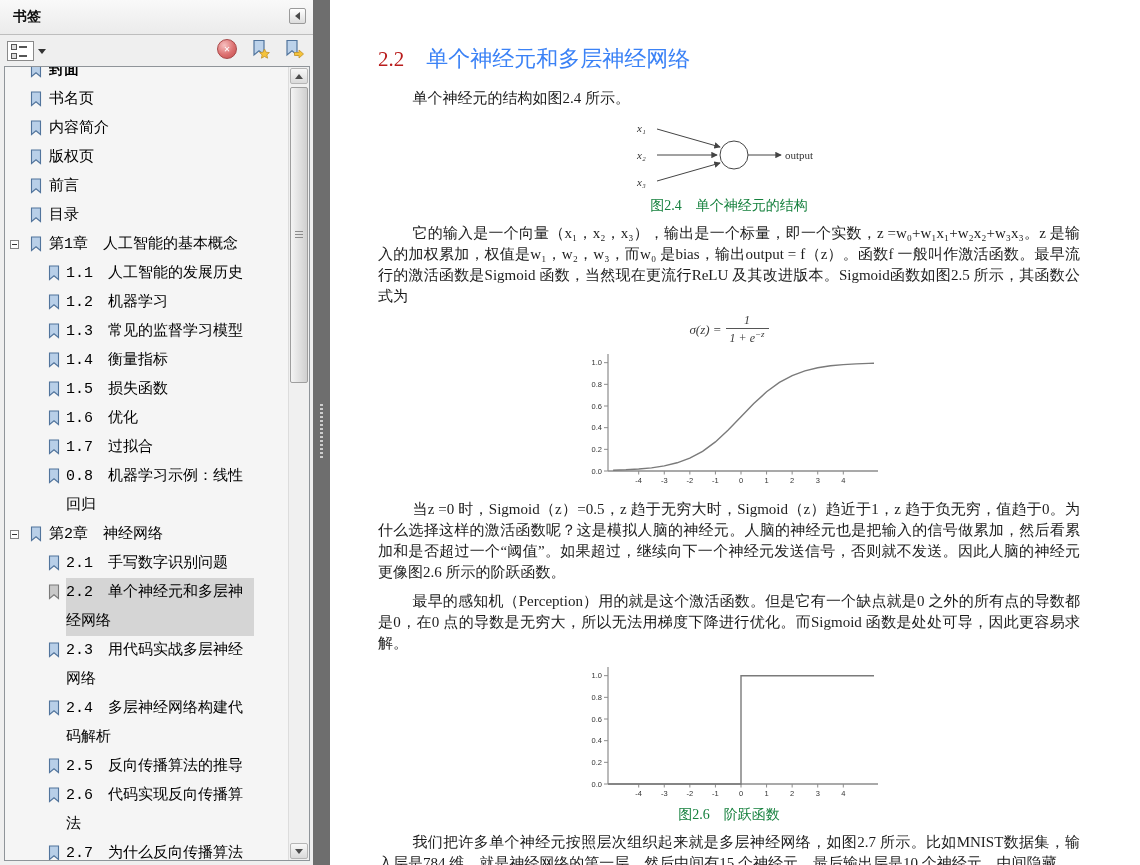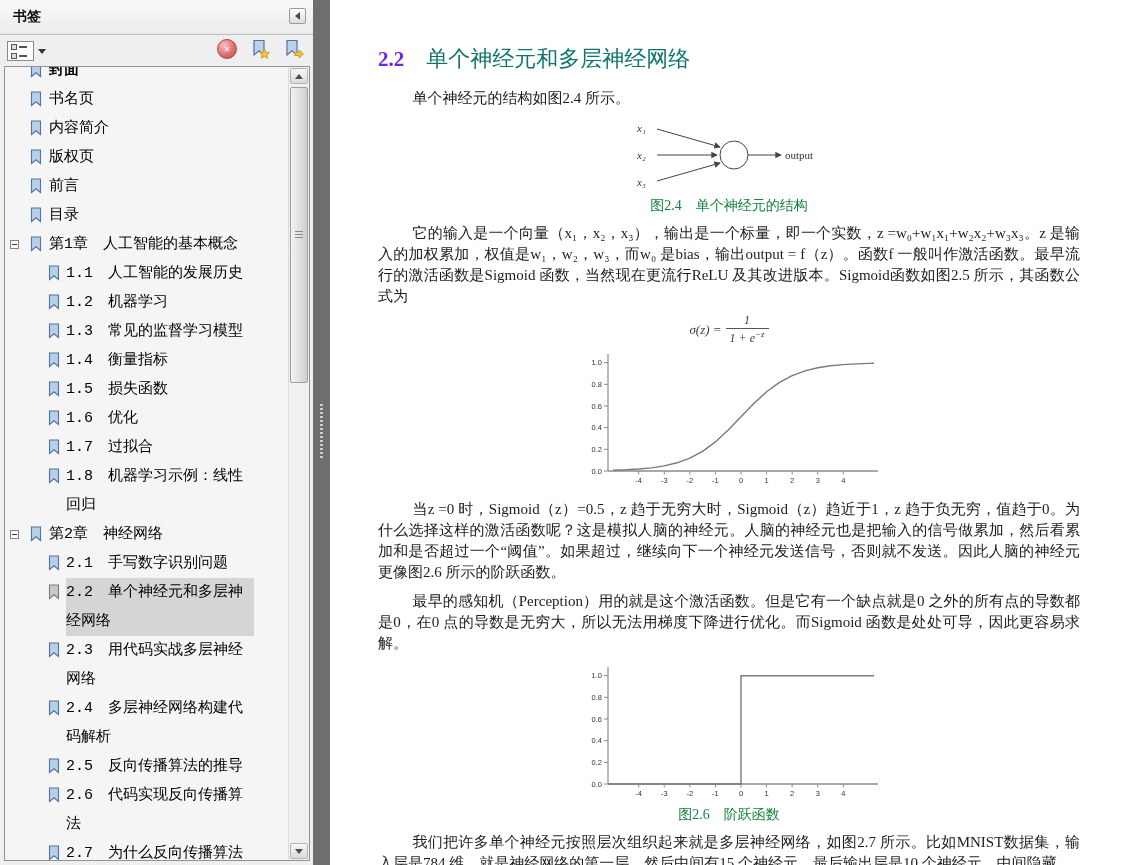--- a/index.html
+++ b/index.html
@@ -59,22 +59,22 @@
   .sb-grip{position:absolute;left:4px;top:50%;margin-top:-4px;width:8px;height:8px;
     background:repeating-linear-gradient(#8b8b8b 0 1px,transparent 1px 3px);}
   
   .splitter{position:absolute;left:313px;top:0;width:17px;height:865px;background:#6e6e6e;cursor:col-resize;}
   .splitter-grip{position:absolute;left:7px;top:404px;width:3px;height:56px;
     background:repeating-linear-gradient(#cdcdcd 0 2px,transparent 2px 4px);}
   
   .main{position:absolute;left:330px;top:0;width:810px;height:865px;background:#fff;overflow:hidden;}
   .page{padding:44px 60px 0 48px;font-family:"Liberation Serif","DejaVu Serif",serif;color:#1c1c1c;}
   h2.sec{margin:0 0 14px 0;font-weight:normal;}
-  .secnum{font-weight:bold;font-size:21px;color:#6d28d9;margin-right:22px;}
-  .sectitle{font-size:22px;color:#0f766e;}
+  .secnum{font-weight:normal;font-size:21px;color:#b91c1c;margin-right:22px;}
+  .sectitle{font-size:22px;color:#3b82f6;}
   .page p{margin:0 0 8px 0;font-size:15px;line-height:21px;text-align:justify;text-indent:2.3em;}
   figure{margin:0 0 8px 0;text-align:center;}
   figcaption{font-size:14px;color:#15803d;margin-top:2px;}
   .formula{display:flex;justify-content:center;align-items:center;gap:4px;
     font-style:italic;font-size:13px;color:#3c3c3c;margin:2px 0 4px 0;height:30px;}
   .frac{display:inline-flex;flex-direction:column;align-items:center;font-size:12px;line-height:1.15;}
   .frac .den{border-top:1px solid #555;padding:0 4px;}
   .frac sup{font-size:9px;}
   .clipped{margin-bottom:0;}
 </style>
@@ -200,21 +200,21 @@
         <div class="tree-row lvl1">
           <svg viewBox="0 0 14 16" class="bm-ico">
             <path d="M2.5 1 L11.5 1 L11.5 14.5 L7 10.8 L2.5 14.5 Z" fill="#b8cfe8" stroke="#51749c" stroke-width="1.1"></path>
           </svg>
           <div class="bm-label">1.7　过拟合</div>
         </div>
         <div class="tree-row lvl1">
           <svg viewBox="0 0 14 16" class="bm-ico">
             <path d="M2.5 1 L11.5 1 L11.5 14.5 L7 10.8 L2.5 14.5 Z" fill="#b8cfe8" stroke="#51749c" stroke-width="1.1"></path>
           </svg>
-          <div class="bm-label">1.8　机器学习示例：线性回归</div>
+          <div class="bm-label">0.8　机器学习示例：线性回归</div>
         </div>
         <div class="tree-row lvl0">
           <span class="expander"></span>
           <svg viewBox="0 0 14 16" class="bm-ico">
             <path d="M2.5 1 L11.5 1 L11.5 14.5 L7 10.8 L2.5 14.5 Z" fill="#b8cfe8" stroke="#51749c" stroke-width="1.1"></path>
           </svg>
           <div class="bm-label">第2章　神经网络</div>
         </div>
         <div class="tree-row lvl1">
           <svg viewBox="0 0 14 16" class="bm-ico">

